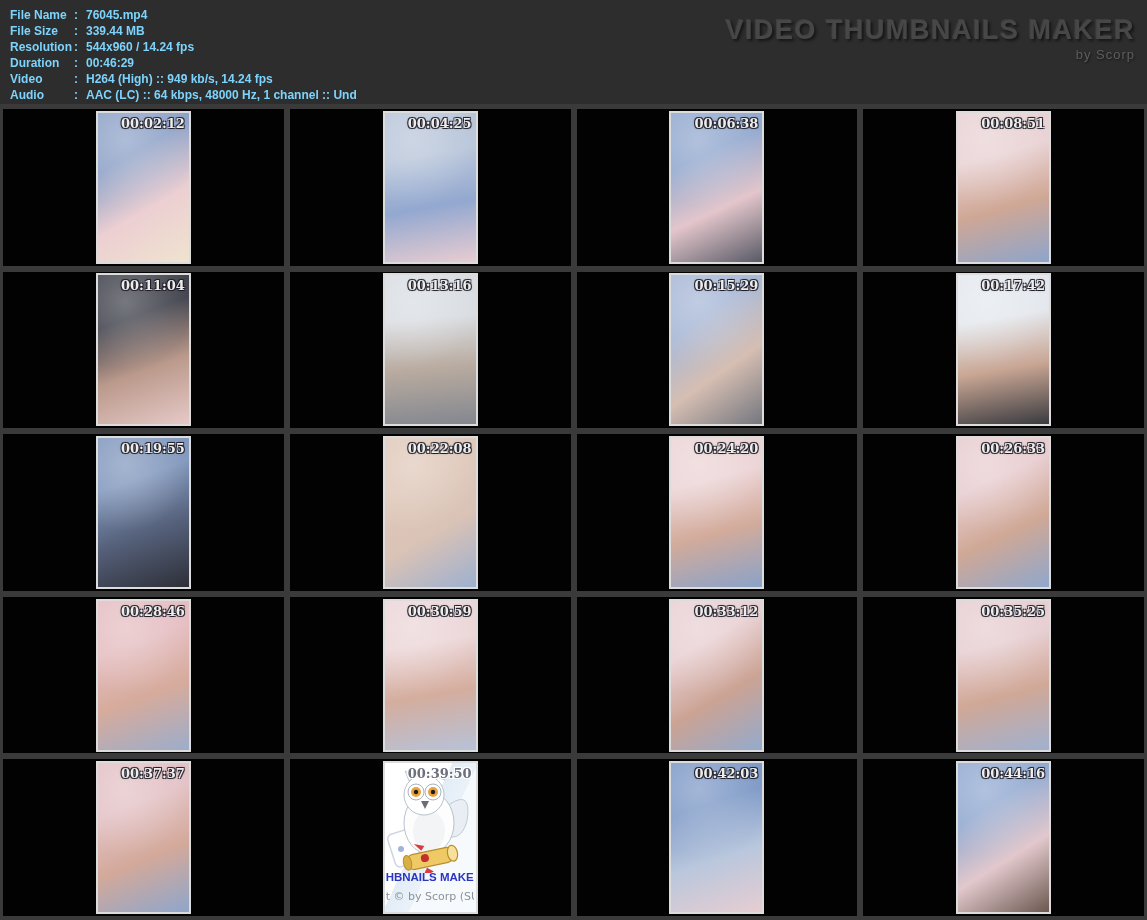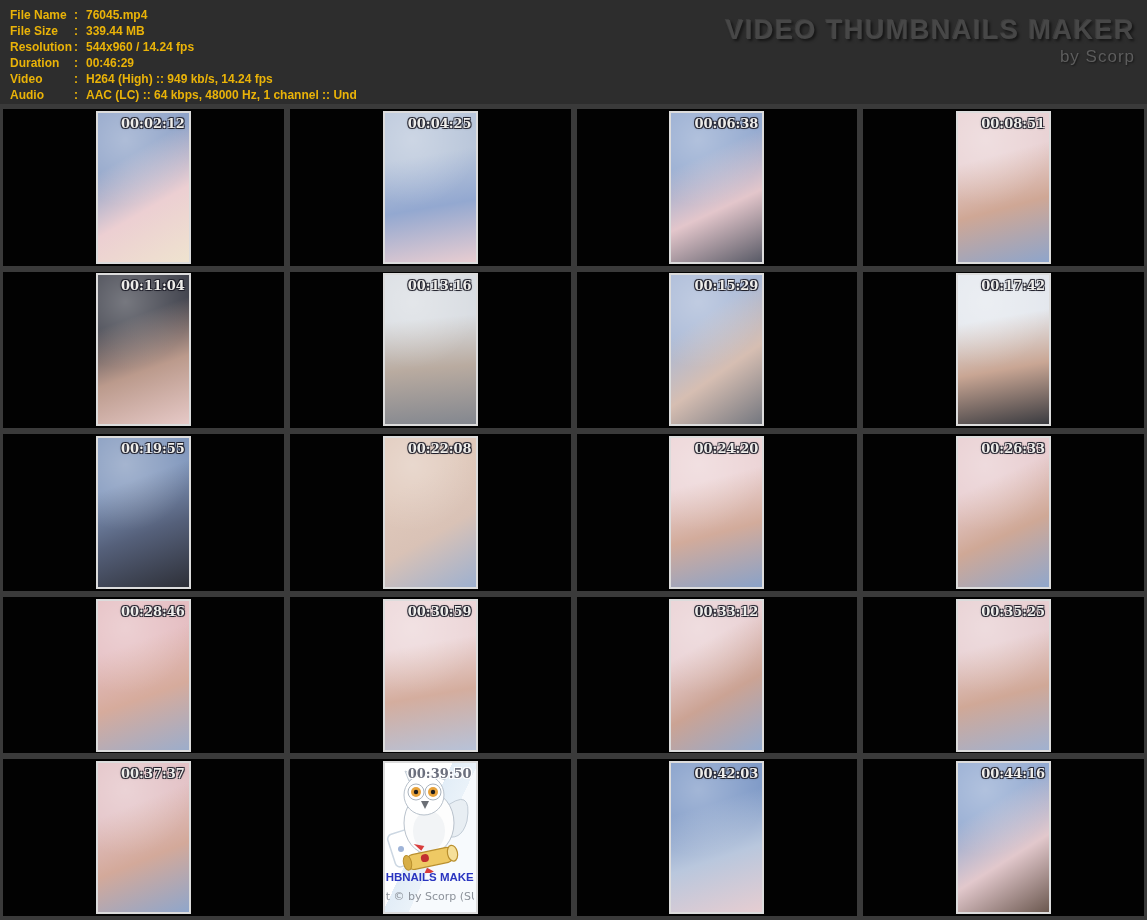--- a/index.html
+++ b/index.html
@@ -13,38 +13,38 @@
   .sheet{width:1147px;height:920px;display:flex;flex-direction:column;}
 
   
   header{
     height:104px;flex:0 0 104px;
     position:relative;
     background:#2d2d2d;
   }
   .meta{
     position:absolute;left:10px;top:7px;
-    font-size:12px;font-weight:bold;color:#eab308;
+    font-size:12px;font-weight:bold;color:#7dd3fc;
     line-height:16px;
   }
   .meta-row{white-space:nowrap;}
   .meta-label{display:inline-block;width:64px;}
   .meta-colon{display:inline-block;width:12px;}
   .brand{
     position:absolute;right:12px;top:15px;text-align:right;
   }
   .brand-title{
     font-size:27px;font-weight:bold;letter-spacing:1.5px;
     color:#474747;
     text-shadow:2px 2px 3px rgba(0,0,0,0.55), -1px -1px 0 rgba(115,115,115,0.25);
     white-space:nowrap;
     margin-left:30px;
   }
   .brand-byline{
-    font-size:17px;letter-spacing:1px;color:#5d5d5d;margin-top:1px;
+    font-size:13px;letter-spacing:1px;color:#5d5d5d;margin-top:1px;
     text-shadow:1px 1px 2px rgba(0,0,0,0.5);
   }
 
   
   .grid{
     flex:1 1 auto;
     background:#3a3a3a;
     box-sizing:border-box;
     padding:5px 3px 4px 3px;
     display:grid;

